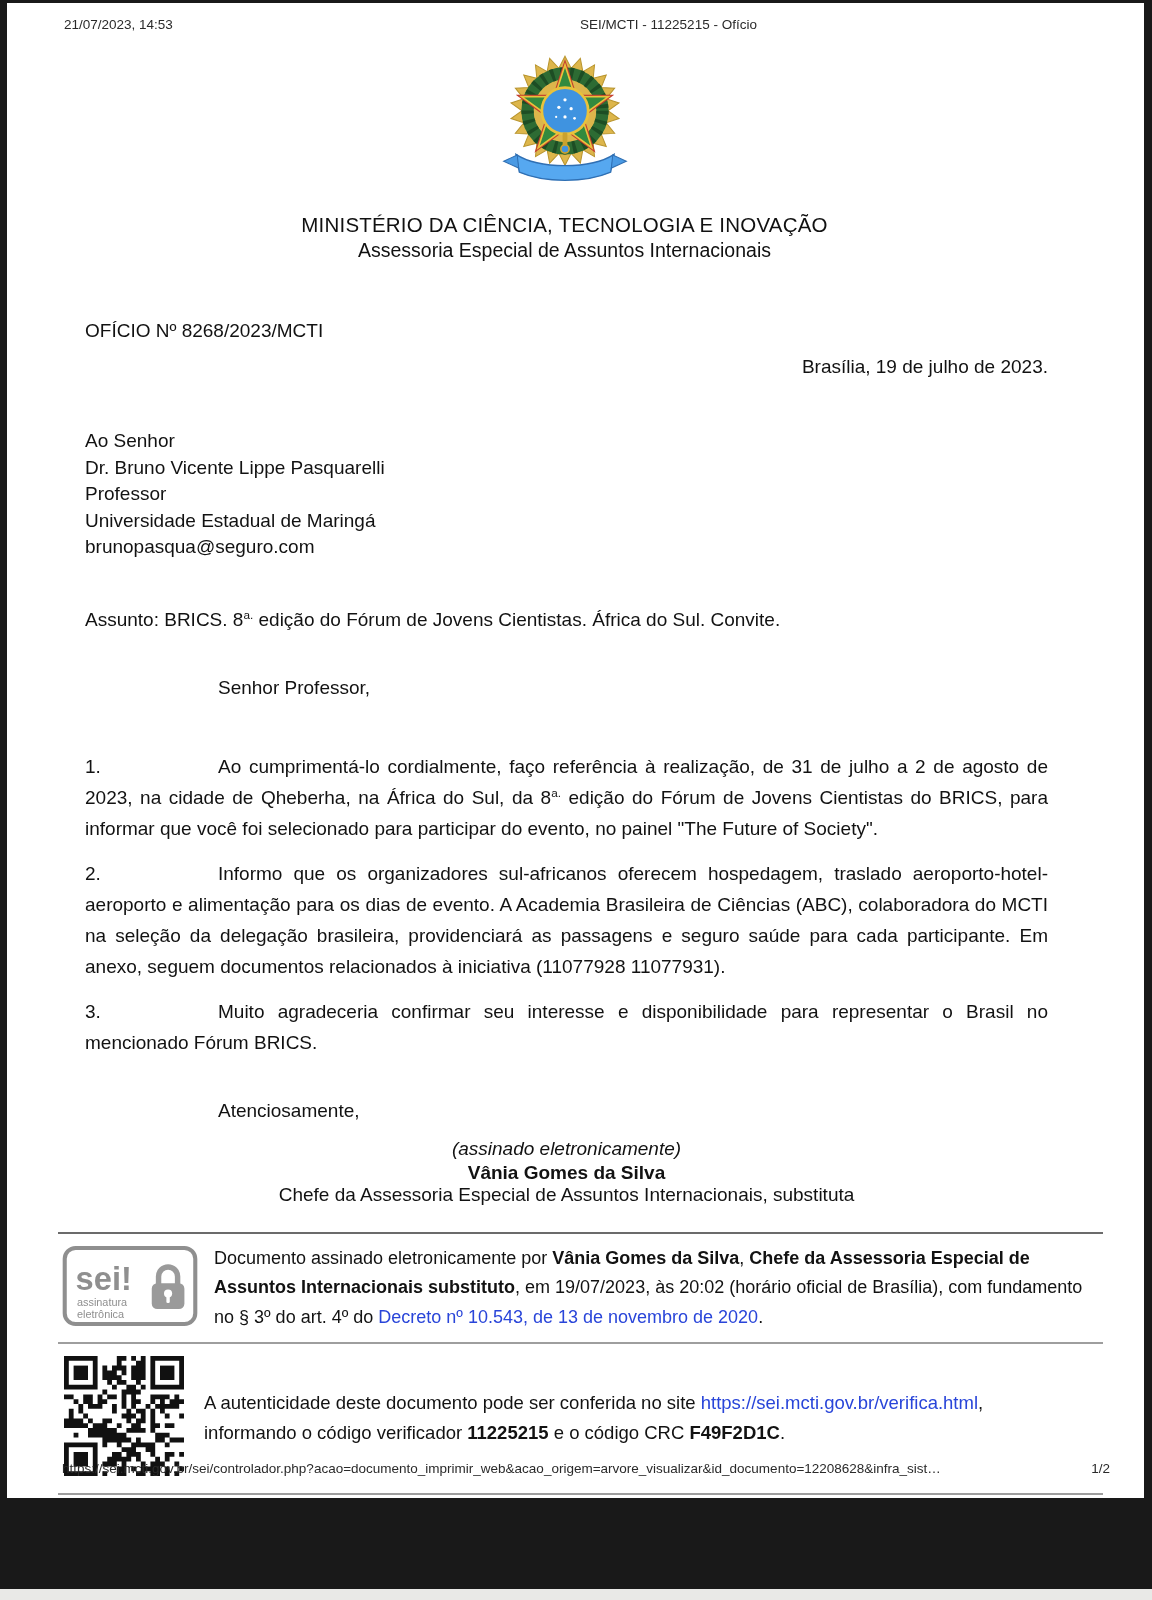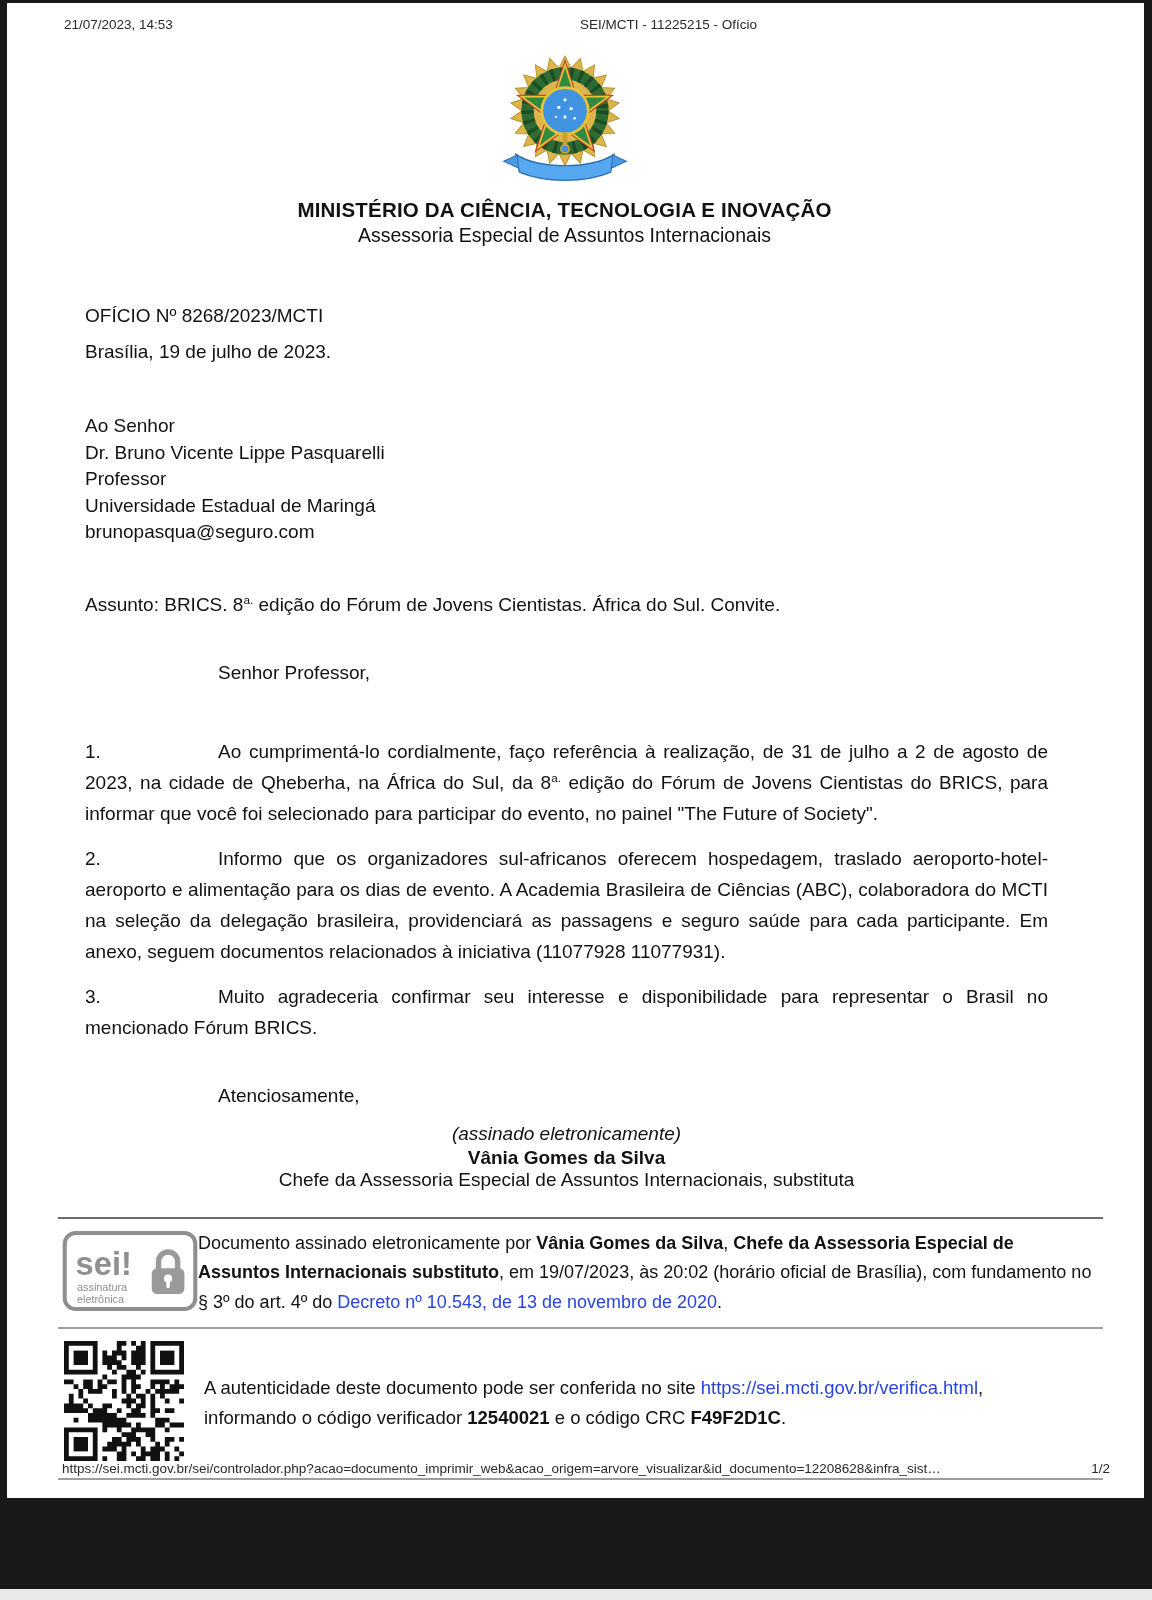--- a/index.html
+++ b/index.html
@@ -11,42 +11,42 @@
     position:absolute;left:7px;top:3px;width:1137px;height:1495px;
     background:#ffffff;box-sizing:border-box;padding:0 41px 0 51px;overflow:hidden;
   }
   .bottom-strip{position:absolute;left:0;bottom:0;width:1152px;height:11px;background:#e9e9e7}
 
   .print-header{position:relative;height:17px;margin-top:14px;font-size:13.5px;color:#2a2a2a}
   .ph-date{position:absolute;left:6px;top:0}
   .ph-title{position:absolute;left:50%;top:0;margin-left:88px;transform:translateX(-50%);white-space:nowrap}
 
   .letterhead{text-align:center;transform:translateX(-16px);margin-top:18px;color:#111}
-  .ministry{font-weight:bold;font-size:20.5px;margin-top:4px;letter-spacing:.2px}
+  .ministry{font-weight:normal;font-size:20.5px;margin-top:19px;letter-spacing:.2px}
   .dept{font-size:19.5px;margin-top:2px}
 
   .ct{margin-left:27px;margin-right:55px;font-size:19px;color:#121212}
   .oficio{margin-top:58px}
-  .dateline{text-align:left;margin-top:14px}
+  .dateline{text-align:right;margin-top:14px}
   .recipient{margin-top:50px;line-height:26.5px}
   .subject{margin-top:48px;font-weight:normal}
   .salutation{margin-top:46px;padding-left:133px}
   .body-p{margin:14px 55px 0 27px;text-align:justify;line-height:31px;font-size:19px;color:#121212}
   .body-p.first{margin-top:52px}
   .pnum{display:inline-block;width:133px}
   .regards{margin-top:42px;padding-left:133px}
   .center{text-align:center}
   .esign{margin-top:16px;font-style:italic}
   .signer{font-weight:bold;margin-top:2px}
   sup{font-size:62%;line-height:0}
   b,.b{font-weight:bold}
 
   a.doclink{color:#2945d9;cursor:pointer}
 
-  .stamp{display:flex;align-items:center;margin-top:26px;
+  .stamp{display:flex;gap:16px;align-items:center;margin-top:26px;
          border-top:2px solid #6b6b6b;border-bottom:2px solid #9e9e9e;padding:10px 0 10px 4px}
   .stamp-badge{flex:0 0 136px}
   .stamp-text{font-size:18px;line-height:29.5px;color:#121212;margin-right:10px}
 
   .qrrow{display:flex;gap:18px;align-items:center;border-bottom:2px solid #9e9e9e;padding:11px 0 12px 6px}
   .qrbox{flex:0 0 122px}
   .qr-text{font-size:18.5px;line-height:30.5px;color:#121212;margin-right:30px}
 
   .anexos{margin-top:24px;font-weight:bold}
 
@@ -140,21 +140,21 @@
           <path d="M0,0 h35 v35 h-35 z M5,5 v25 h25 v-25 z" fill-rule="evenodd"></path>
           <rect x="10" y="10" width="15" height="15"></rect>
           <path d="M90,0 h35 v35 h-35 z M95,5 v25 h25 v-25 z" fill-rule="evenodd"></path>
           <rect x="100" y="10" width="15" height="15"></rect>
           <path d="M0,90 h35 v35 h-35 z M5,95 v25 h25 v-25 z" fill-rule="evenodd"></path>
           <rect x="10" y="100" width="15" height="15"></rect>
           <path id="qrcells" d="M55,0h5v5h-5zM60,0h5v5h-5zM70,0h5v5h-5zM80,0h5v5h-5zM55,5h5v5h-5zM75,5h5v5h-5zM80,5h5v5h-5zM40,10h5v5h-5zM50,10h5v5h-5zM55,10h5v5h-5zM60,10h5v5h-5zM70,10h5v5h-5zM75,10h5v5h-5zM80,10h5v5h-5zM40,15h5v5h-5zM45,15h5v5h-5zM50,15h5v5h-5zM60,15h5v5h-5zM70,15h5v5h-5zM75,15h5v5h-5zM80,15h5v5h-5zM40,20h5v5h-5zM45,20h5v5h-5zM50,20h5v5h-5zM55,20h5v5h-5zM70,20h5v5h-5zM75,20h5v5h-5zM80,20h5v5h-5zM45,25h5v5h-5zM55,25h5v5h-5zM60,25h5v5h-5zM75,25h5v5h-5zM50,30h5v5h-5zM65,30h5v5h-5zM70,30h5v5h-5zM80,30h5v5h-5zM40,35h5v5h-5zM60,35h5v5h-5zM65,35h5v5h-5zM70,35h5v5h-5zM75,35h5v5h-5zM0,40h5v5h-5zM5,40h5v5h-5zM20,40h5v5h-5zM25,40h5v5h-5zM35,40h5v5h-5zM45,40h5v5h-5zM50,40h5v5h-5zM60,40h5v5h-5zM70,40h5v5h-5zM90,40h5v5h-5zM95,40h5v5h-5zM100,40h5v5h-5zM105,40h5v5h-5zM115,40h5v5h-5zM10,45h5v5h-5zM20,45h5v5h-5zM25,45h5v5h-5zM35,45h5v5h-5zM40,45h5v5h-5zM60,45h5v5h-5zM70,45h5v5h-5zM75,45h5v5h-5zM90,45h5v5h-5zM100,45h5v5h-5zM110,45h5v5h-5zM115,45h5v5h-5zM120,45h5v5h-5zM15,50h5v5h-5zM25,50h5v5h-5zM30,50h5v5h-5zM35,50h5v5h-5zM50,50h5v5h-5zM60,50h5v5h-5zM70,50h5v5h-5zM85,50h5v5h-5zM95,50h5v5h-5zM100,50h5v5h-5zM105,50h5v5h-5zM110,50h5v5h-5zM115,50h5v5h-5zM5,55h5v5h-5zM15,55h5v5h-5zM50,55h5v5h-5zM65,55h5v5h-5zM75,55h5v5h-5zM80,55h5v5h-5zM90,55h5v5h-5zM100,55h5v5h-5zM5,60h5v5h-5zM20,60h5v5h-5zM60,60h5v5h-5zM65,60h5v5h-5zM70,60h5v5h-5zM80,60h5v5h-5zM90,60h5v5h-5zM105,60h5v5h-5zM120,60h5v5h-5zM0,65h5v5h-5zM5,65h5v5h-5zM10,65h5v5h-5zM15,65h5v5h-5zM25,65h5v5h-5zM40,65h5v5h-5zM45,65h5v5h-5zM65,65h5v5h-5zM75,65h5v5h-5zM80,65h5v5h-5zM90,65h5v5h-5zM0,70h5v5h-5zM5,70h5v5h-5zM10,70h5v5h-5zM15,70h5v5h-5zM20,70h5v5h-5zM30,70h5v5h-5zM35,70h5v5h-5zM40,70h5v5h-5zM55,70h5v5h-5zM70,70h5v5h-5zM75,70h5v5h-5zM90,70h5v5h-5zM95,70h5v5h-5zM105,70h5v5h-5zM110,70h5v5h-5zM25,75h5v5h-5zM30,75h5v5h-5zM35,75h5v5h-5zM40,75h5v5h-5zM45,75h5v5h-5zM50,75h5v5h-5zM65,75h5v5h-5zM70,75h5v5h-5zM75,75h5v5h-5zM80,75h5v5h-5zM90,75h5v5h-5zM10,80h5v5h-5zM25,80h5v5h-5zM30,80h5v5h-5zM35,80h5v5h-5zM40,80h5v5h-5zM45,80h5v5h-5zM50,80h5v5h-5zM55,80h5v5h-5zM60,80h5v5h-5zM95,80h5v5h-5zM100,80h5v5h-5zM105,80h5v5h-5zM40,85h5v5h-5zM45,85h5v5h-5zM50,85h5v5h-5zM55,85h5v5h-5zM60,85h5v5h-5zM65,85h5v5h-5zM75,85h5v5h-5zM95,85h5v5h-5zM100,85h5v5h-5zM110,85h5v5h-5zM115,85h5v5h-5zM120,85h5v5h-5zM40,90h5v5h-5zM55,90h5v5h-5zM70,90h5v5h-5zM75,90h5v5h-5zM80,90h5v5h-5zM85,90h5v5h-5zM90,90h5v5h-5zM105,90h5v5h-5zM60,95h5v5h-5zM65,95h5v5h-5zM70,95h5v5h-5zM85,95h5v5h-5zM90,95h5v5h-5zM50,100h5v5h-5zM55,100h5v5h-5zM65,100h5v5h-5zM70,100h5v5h-5zM75,100h5v5h-5zM90,100h5v5h-5zM105,100h5v5h-5zM110,100h5v5h-5zM120,100h5v5h-5zM45,105h5v5h-5zM50,105h5v5h-5zM55,105h5v5h-5zM60,105h5v5h-5zM65,105h5v5h-5zM75,105h5v5h-5zM95,105h5v5h-5zM105,105h5v5h-5zM40,110h5v5h-5zM45,110h5v5h-5zM50,110h5v5h-5zM60,110h5v5h-5zM80,110h5v5h-5zM90,110h5v5h-5zM95,110h5v5h-5zM100,110h5v5h-5zM115,110h5v5h-5zM55,115h5v5h-5zM60,115h5v5h-5zM70,115h5v5h-5zM80,115h5v5h-5zM85,115h5v5h-5zM90,115h5v5h-5zM95,115h5v5h-5zM105,115h5v5h-5zM120,115h5v5h-5zM40,120h5v5h-5zM55,120h5v5h-5zM60,120h5v5h-5zM75,120h5v5h-5zM80,120h5v5h-5zM90,120h5v5h-5zM95,120h5v5h-5zM105,120h5v5h-5zM115,120h5v5h-5z"></path>
         </g>
       </svg>
     </div>
-    <div class="qr-text"><span>A autenticidade deste documento pode ser conferida no site </span><a class="doclink">https://sei.mcti.gov.br/verifica.html</a><span>, informando o código verificador </span><b>12540021</b><span> e o código CRC </span><b>F49F2D1C</b><span>.</span></div>
+    <div class="qr-text"><span>A autenticidade deste documento pode ser conferida no site </span><a class="doclink">https://sei.mcti.gov.br/verifica.html</a><span>, informando o código verificador </span><b>11225215</b><span> e o código CRC </span><b>F49F2D1C</b><span>.</span></div>
   </div>
 
   <div class="ct anexos">Anexos:</div>
 
   <div class="print-footer">
     <span>https://sei.mcti.gov.br/sei/controlador.php?acao=documento_imprimir_web&amp;acao_origem=arvore_visualizar&amp;id_documento=12208628&amp;infra_sist…</span>
     <span>1/2</span>
   </div>
 
 </div>

